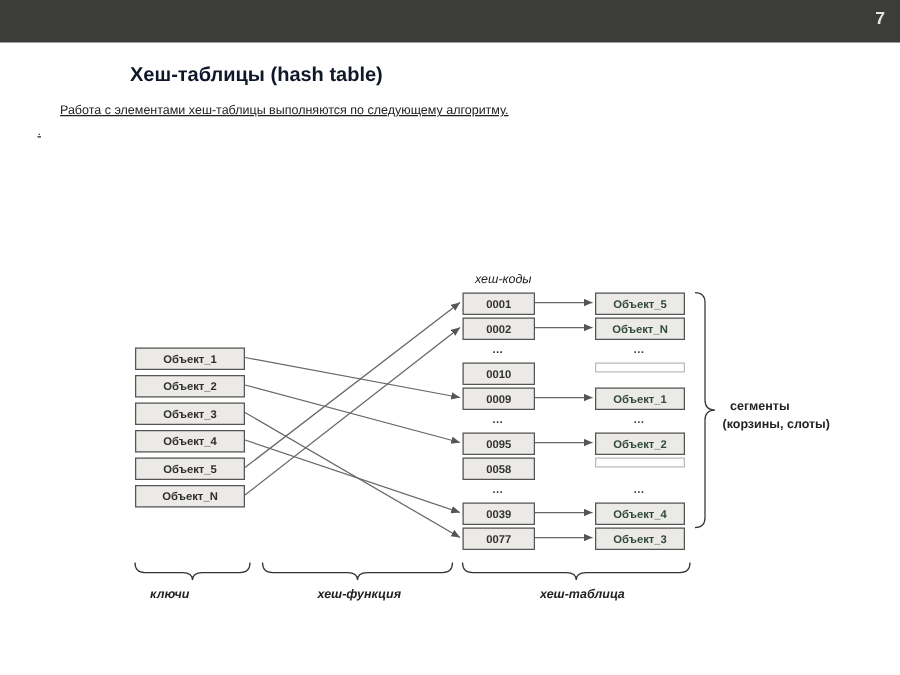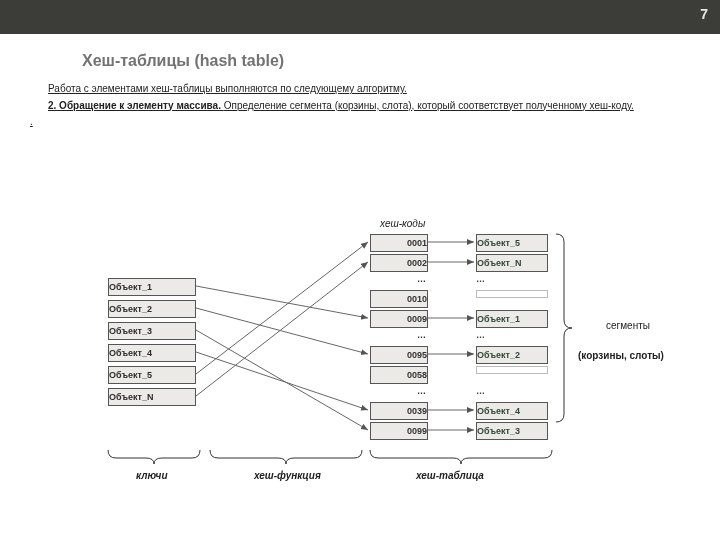--- a/index.html
+++ b/index.html
@@ -1,43 +1,42 @@
 <!DOCTYPE html>
 <html><head>
 <meta charset="utf-8">
 <style>
   html,body{margin:0;padding:0;font-family:Arial,Helvetica,sans-serif;background:#fff;color:#222;}
   .page{width:720px;height:540px;position:relative;overflow:hidden;}
   .topbar{background:#3c3d39;height:34px;position:relative;}
   .pagenum{position:absolute;right:12px;top:6px;color:#e9e6df;font-size:14px;font-weight:bold;}
-  .title{color:#737373;font-weight:bold;font-size:16px;margin:18px 0 12px 82px;}
+  .title{color:#0f172a;font-weight:bold;font-size:16px;margin:18px 0 12px 104px;}
   .body{font-size:10px;line-height:1.35;margin:0 30px;text-align:justify;text-decoration:underline;}
   .body p{margin:0 0 3px 0;text-indent:18px;}
   .body .b{font-weight:bold;}
   .diagram{position:absolute;left:0;top:220px;width:720px;height:320px;}
-  .box{position:absolute;border:1px solid #555;background:#eceae7;font-size:9px;padding:3px 0;font-weight:bold;color:#2e2e2e;}
+  .box{position:absolute;border:1px solid #555;background:#eceae7;font-size:9px;text-align:center;padding:3px 0;font-weight:bold;color:#2e2e2e;}
   .key{width:86px;left:108px;}
-  .code{width:56px;left:370px;font-weight:bold;text-align:right;color:#333;}
+  .code{width:56px;left:370px;font-weight:bold;text-align:center;color:#333;}
   .obj{width:70px;left:476px;color:#314a38;}
   svg{position:absolute;left:0;top:0;}
   .lbl{position:absolute;font-style:italic;font-size:10px;color:#222;}
   .dots{font-weight:bold;}
 </style>
 </head>
 <body>
 
 <div class="page">
   <div class="topbar">
     <span class="pagenum">7</span>
   </div>
   <div class="title">Хеш-таблицы (hash table)</div>
 
   <div class="body">
     <p>Работа с элементами хеш-таблицы выполняются по  следующему алгоритму.</p>
-    <p><span class="b">2. Обращение к элементу массива. </span><span>Определение сегмента (корзины, слота), который соответствует полученному хеш-коду.</span></p>
     <p style="text-indent:0">.</p>
   </div>
 
   <div class="diagram">
 
     <div class="box key" style="top:58px">Объект_1</div>
     <div class="box key" style="top:80px">Объект_2</div>
     <div class="box key" style="top:102px">Объект_3</div>
     <div class="box key" style="top:124px">Объект_4</div>
     <div class="box key" style="top:146px">Объект_5</div>
@@ -48,21 +47,21 @@
     <div class="box code" style="top:14px">0001</div>
     <div class="box code" style="top:34px">0002</div>
     <div class="box code dots" style="top:54px;border:none;background:none;padding:0">…</div>
     <div class="box code" style="top:70px">0010</div>
     <div class="box code" style="top:90px">0009</div>
     <div class="box code dots" style="top:110px;border:none;background:none;padding:0">…</div>
     <div class="box code" style="top:126px">0095</div>
     <div class="box code" style="top:146px">0058</div>
     <div class="box code dots" style="top:166px;border:none;background:none;padding:0">…</div>
     <div class="box code" style="top:182px">0039</div>
-    <div class="box code" style="top:202px">0099</div>
+    <div class="box code" style="top:202px">0077</div>
 
     <div class="box obj" style="top:14px">Объект_5</div>
     <div class="box obj" style="top:34px">Объект_N</div>
     <div class="box obj dots" style="top:54px;border:none;background:none;padding:0">…</div>
     <div class="box obj" style="top:70px;background:#fff;border-color:#bbb;"></div>
     <div class="box obj" style="top:90px">Объект_1</div>
     <div class="box obj dots" style="top:110px;border:none;background:none;padding:0">…</div>
     <div class="box obj" style="top:126px">Объект_2</div>
     <div class="box obj" style="top:146px;background:#fff;border-color:#bbb;"></div>
     <div class="box obj dots" style="top:166px;border:none;background:none;padding:0">…</div>
@@ -92,20 +91,20 @@
         <line x1="428" y1="210" x2="474" y2="210"></line>
       </g>
 
       <path d="M556,14 q8,0 8,8 v78 q0,8 8,8 q-8,0 -8,8 v78 q0,8 -8,8" stroke="#333" fill="none" stroke-width="1"></path>
 
       <path d="M108,230 q0,8 8,8 h30 q8,0 8,6 q0,-6 8,-6 h30 q8,0 8,-8" stroke="#333" fill="none" stroke-width="1"></path>
       <path d="M210,230 q0,8 8,8 h60 q8,0 8,6 q0,-6 8,-6 h60 q8,0 8,-8" stroke="#333" fill="none" stroke-width="1"></path>
       <path d="M370,230 q0,8 8,8 h75 q8,0 8,6 q0,-6 8,-6 h75 q8,0 8,-8" stroke="#333" fill="none" stroke-width="1"></path>
     </svg>
 
-    <div class="lbl" style="left:606px;top:100px;font-style:normal;font-weight:normal">сегменты</div>
-    <div class="lbl" style="left:578px;top:130px;font-style:normal;font-weight:bold">(корзины, слоты)</div>
+    <div class="lbl" style="left:584px;top:100px;font-style:normal;font-weight:bold">сегменты</div>
+    <div class="lbl" style="left:578px;top:114px;font-style:normal;font-weight:bold">(корзины, слоты)</div>
 
-    <div class="lbl" style="left:136px;top:250px;font-weight:bold;">ключи</div>
+    <div class="lbl" style="left:120px;top:250px;font-weight:bold;">ключи</div>
     <div class="lbl" style="left:254px;top:250px;font-weight:bold;font-style:italic">хеш-функция</div>
-    <div class="lbl" style="left:416px;top:250px;font-weight:bold;font-style:italic">хеш-таблица</div>
+    <div class="lbl" style="left:432px;top:250px;font-weight:bold;font-style:italic">хеш-таблица</div>
   </div>
 </div>
 
 </body></html>

